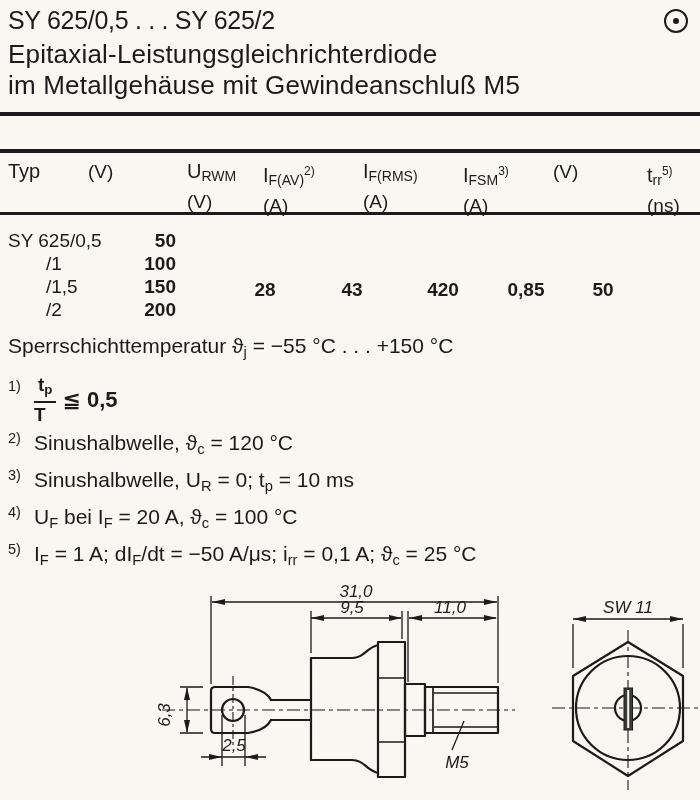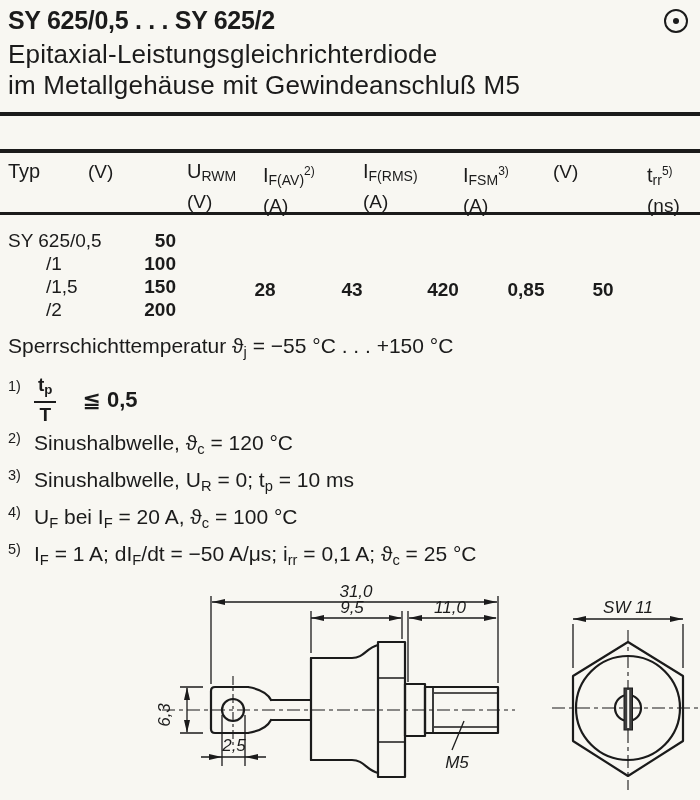--- a/index.html
+++ b/index.html
@@ -5,21 +5,21 @@
   html,body{margin:0;padding:0;}
   body{
     width:700px;height:800px;position:relative;overflow:hidden;
     background:#f8f7f2;
     font-family:"Liberation Sans","DejaVu Sans",sans-serif;
     color:#1b1b1b;
   }
   .abs{position:absolute;}
 
   
-  .title{left:8px;top:6px;font-size:25px;font-weight:700;letter-spacing:-0.3px;}
+  .title{left:8px;top:6px;font-size:25px;font-weight:400;letter-spacing:-0.3px;}
   .subtitle{left:8px;top:39px;font-size:26px;line-height:31px;font-weight:400;letter-spacing:0.2px;}
   .logo{left:664px;top:9px;width:20px;height:20px;border:2.5px solid #1b1b1b;border-radius:50%;}
   .logo-dot{position:absolute;left:7px;top:7px;width:6px;height:6px;background:#1b1b1b;border-radius:50%;}
 
   
   .rule{left:0;width:700px;background:#1b1b1b;}
   .rule-1{top:112px;height:4px;}
   .rule-2{top:149px;height:4px;}
   .rule-3{top:212px;height:3px;}
 
@@ -42,21 +42,21 @@
   .sv-ifav{left:233px;}.sv-ifrms{left:320px;text-align:center;}.sv-ifsm{left:411px;}.sv-uf{left:494px;}.sv-trr{left:571px;}
 
   
   .note{font-size:21px;line-height:25px;white-space:nowrap;}
   .junction{left:8px;top:333px;}
   .fn{left:8px;display:flex;align-items:flex-start;}
   .fn-marker{display:inline-block;font-size:14.5px;transform:translateY(-4px);width:26px;flex:0 0 26px;}
   .fn-2{top:430px;}.fn-3{top:467px;}.fn-4{top:504px;}.fn-5{top:541px;}
   .fn-1{top:374px;left:8px;display:flex;align-items:center;}
   .fn-1 .fn-marker{align-self:flex-start;transform:translateY(0);}
-  .frac{display:inline-flex;flex-direction:column;align-items:center;font-size:19px;font-weight:700;line-height:21px;margin-right:26px;}
+  .frac{display:inline-flex;flex-direction:column;font-size:19px;font-weight:700;line-height:21px;margin-right:6px;}
   .frac-num{border-bottom:2.5px solid #1b1b1b;padding:0 4px 1px 4px;}
   .frac-den{padding-top:1px;}
   .fn1-rest{font-size:22px;font-weight:700;}
 
   
   .drawing{left:0;top:575px;width:700px;height:225px;}
   .ol{stroke:#1b1b1b;stroke-width:2.2;fill:none;stroke-linejoin:round;stroke-linecap:round;}
   .thin{stroke:#1b1b1b;stroke-width:1.7;fill:none;}
   .dim{stroke:#1b1b1b;stroke-width:1.3;fill:none;}
   .cl{stroke:#1b1b1b;stroke-width:1.1;fill:none;stroke-dasharray:13 4 4 4;}

